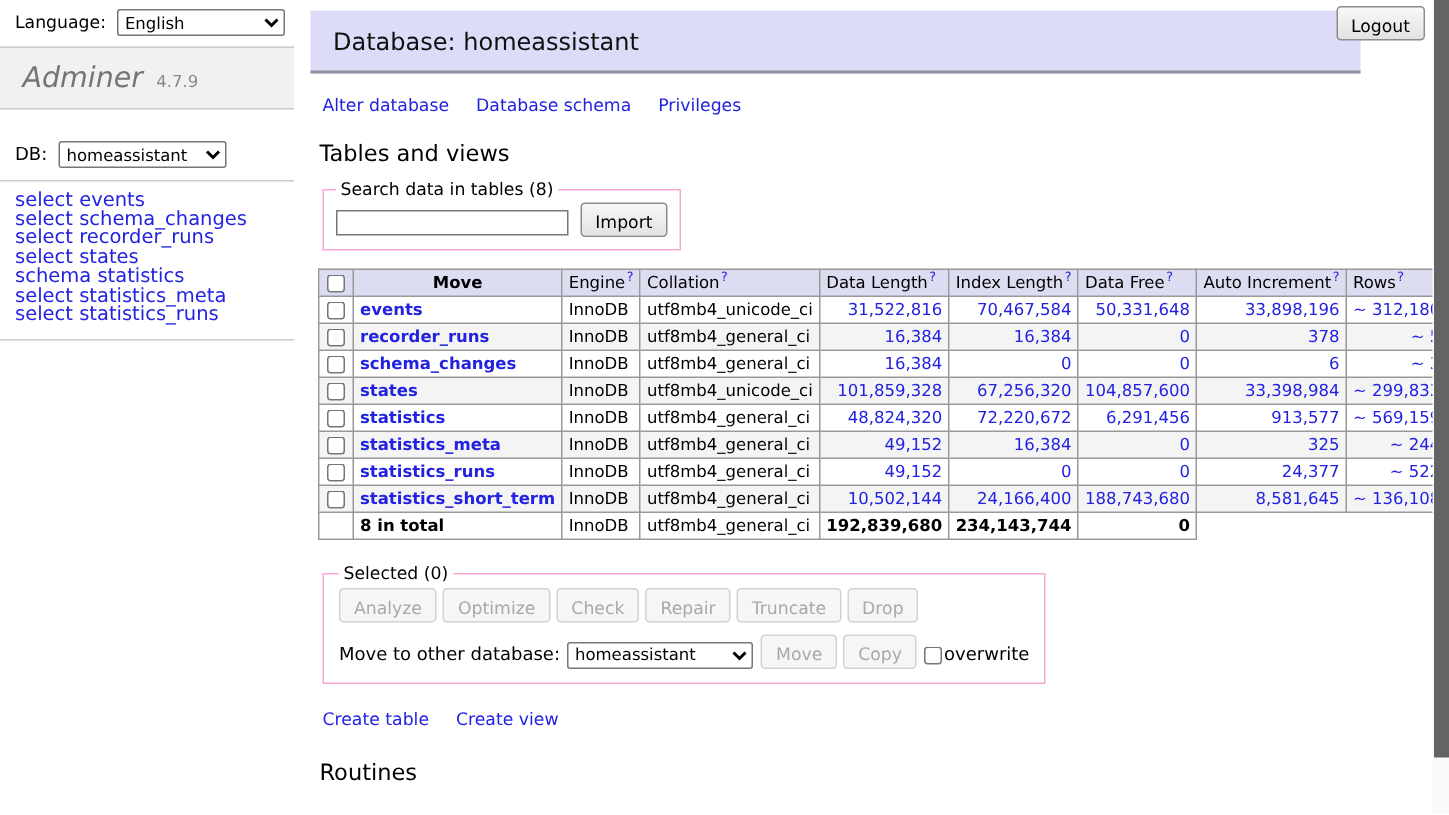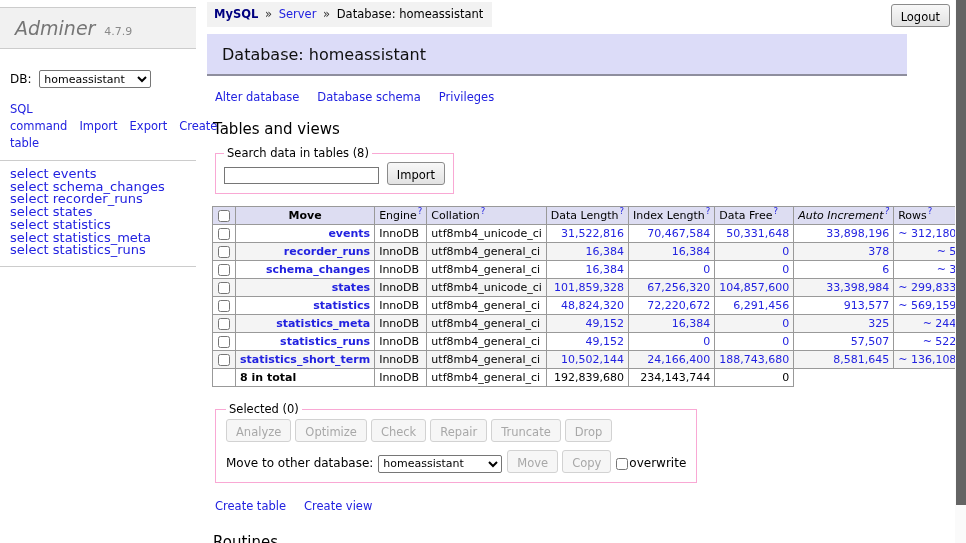--- a/index.html
+++ b/index.html
@@ -52,34 +52,34 @@
   .data-table{border-collapse:collapse;margin:12px 0 0 5px;font-size:11px;}
   .data-table th,.data-table td{border:1px solid var(--border);padding:2px 4px;white-space:nowrap;height:15px;}
   .data-table thead th{background:var(--thead);font-weight:normal;text-align:left;}
   .data-table thead th.name-h{font-weight:bold;text-align:center;}
   .data-table thead th:nth-child(2){width:112px;}
   .data-table thead th:nth-child(3){width:36px;}
   .data-table thead th:nth-child(4){width:90px;}
   .data-table thead th:nth-child(5){width:64px;}
   .data-table thead th:nth-child(6){width:64px;}
   .data-table thead th:nth-child(7){width:56px;}
-  .data-table thead th:nth-child(8){width:72px;font-style:italic;}
+  .data-table thead th:nth-child(8){width:72px;}
   .data-table thead th:nth-child(9){width:55px;}
   .data-table thead th:nth-child(10){width:50px;}
   .check-col{width:15px;text-align:center;}
-  .name-cell{text-align:right;}
+  .name-cell{text-align:left;}
   .name-cell a{font-weight:bold;}
   .num{text-align:right;}
   .num a{color:var(--link);}
   .data-table tbody tr:nth-child(even) td,
   .data-table tbody tr:nth-child(even) th{background:var(--stripe);}
   .data-table tbody tr.total-row td,
   .data-table tbody tr.total-row th{background:#fff;}
   .total-row th{font-weight:bold;text-align:left;}
-  .total-row .num{color:#000;}
+  .total-row .num{color:#000;font-weight:bold;}
   sup.help{font-size:8.5px;color:var(--link);margin-left:1px;line-height:0;}
 
   .selected-fieldset{display:inline-block;margin:15px 0 0 8px;padding:3px 10px 9px;}
   .sel-buttons button{margin-right:4px;}
   .move-row{margin-top:8px;font-size:12px;}
   .move-row select{width:124px;margin:0 5px 0 5px;}
   .move-row button{margin-right:4px;text-align:center;}
   .overwrite-label{font-size:12px;}
 
   .create-links{margin:16px 0 0 8px;font-size:11.5px;}
@@ -90,50 +90,46 @@
 
   .scrollbar{position:absolute;top:0;right:0;width:11px;height:543px;background:#fafafa;}
   .scroll-thumb{position:absolute;top:0;left:1px;width:10px;height:505px;background:#646464;}
 </style>
 </head>
 <body>
 
 <div class="viewport">
 
   <div class="sidebar">
+    <div class="lang-row">
+      <span>Language:</span>
+      <select><option>English</option></select>
+    </div>
     <div class="brand-band">
       <span class="brand">Adminer</span>
       <span class="brand-ver">4.7.9</span>
     </div>
     <div class="db-row">
       <span>DB:</span>
       <select><option>homeassistant</option></select>
     </div>
-    <p class="action-links" id="action-links"><a>SQL command</a><a>Import</a><a>Export</a><a>Create table</a></p>
     <hr class="side-hr">
     <div class="table-links" id="table-links">
         <a>select events</a>
         <a>select schema_changes</a>
         <a>select recorder_runs</a>
         <a>select states</a>
-        <a>select statistics</a>
+        <a>schema statistics</a>
         <a>select statistics_meta</a>
         <a>select statistics_runs</a>
       </div>
     <hr class="side-hr">
   </div>
 
   <div class="main">
-    <span class="breadcrumb">
-      <span class="root">MySQL</span>
-      <span class="sep">»</span>
-      <a>Server</a>
-      <span class="sep">»</span>
-      <span>Database: homeassistant</span>
-    </span>
 
     <div class="title-band">
       <span>Database: homeassistant</span>
     </div>
 
     <p class="db-links" id="db-links"><a>Alter database</a><a>Database schema</a><a>Privileges</a></p>
 
     <h3>Tables and views</h3>
 
     <fieldset class="search-fieldset">
@@ -231,21 +227,21 @@
             <td></td>
           </tr>
           <tr>
             <td class="check-col"><input type="checkbox" style=""></td>
             <th class="name-cell"><a>statistics_runs</a></th>
             <td>InnoDB</td>
             <td>utf8mb4_general_ci</td>
             <td class="num"><a>49,152</a></td>
             <td class="num"><a>0</a></td>
             <td class="num"><a>0</a></td>
-            <td class="num"><a>57,507</a></td>
+            <td class="num"><a>24,377</a></td>
             <td class="num"><a>~ 522</a></td>
             <td></td>
           </tr>
           <tr>
             <td class="check-col"><input type="checkbox" style=""></td>
             <th class="name-cell"><a>statistics_short_term</a></th>
             <td>InnoDB</td>
             <td>utf8mb4_general_ci</td>
             <td class="num"><a>10,502,144</a></td>
             <td class="num"><a>24,166,400</a></td>

